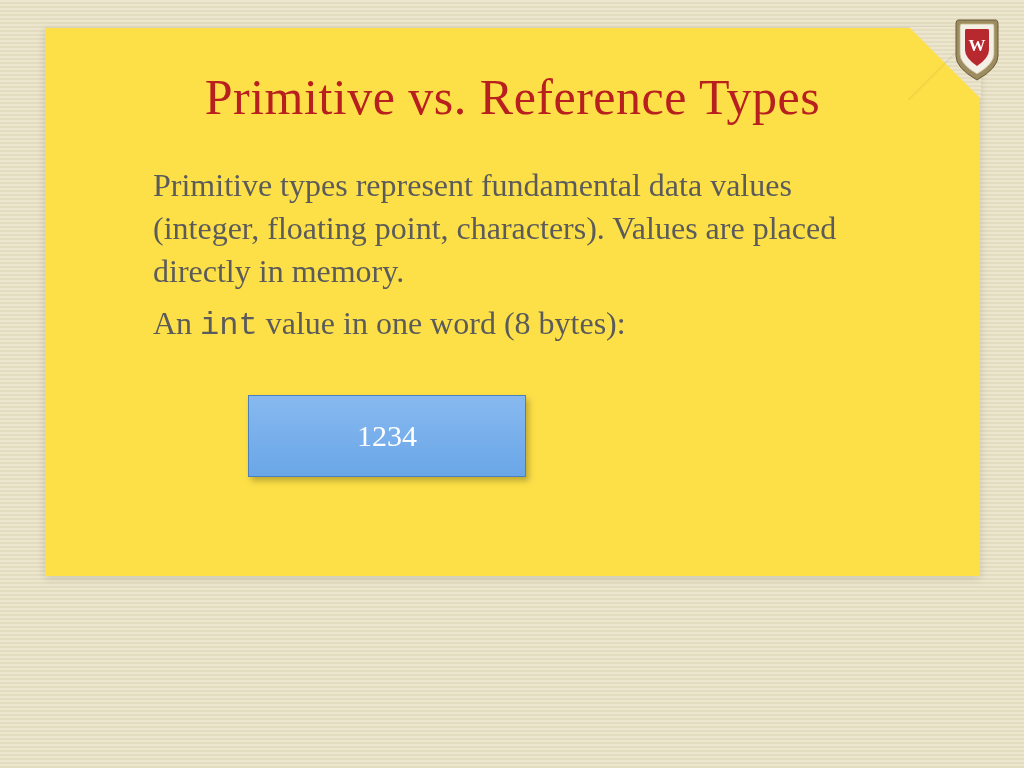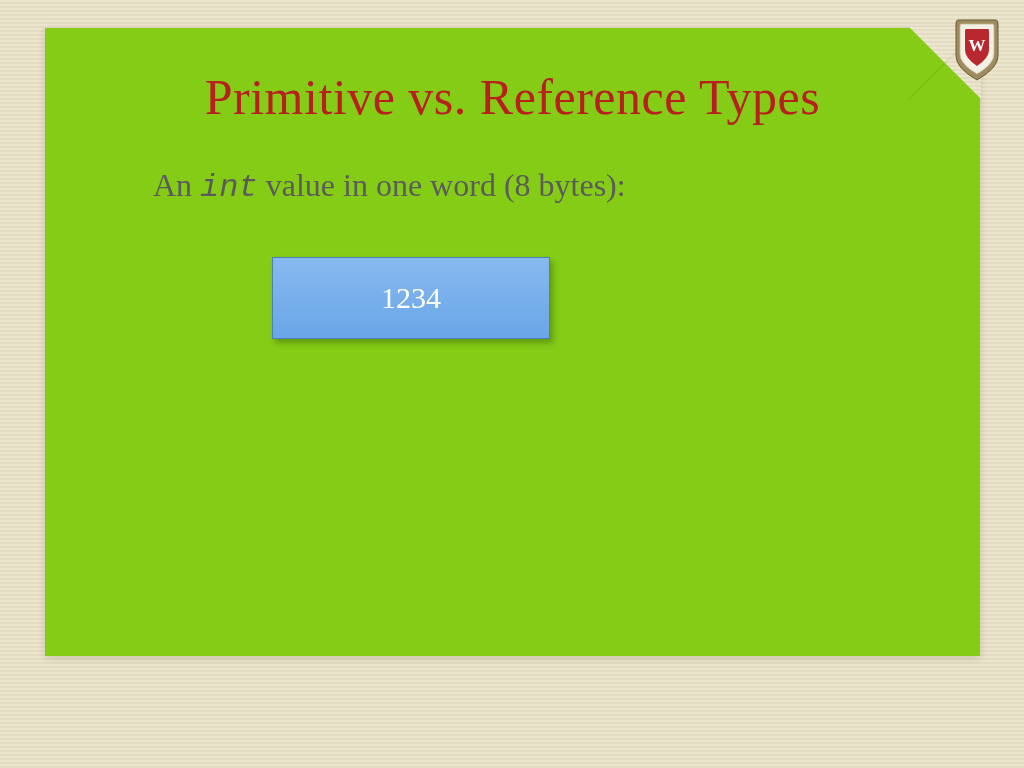--- a/index.html
+++ b/index.html
@@ -15,22 +15,22 @@
       );
       font-family: Georgia, 'Times New Roman', serif;
       position: relative;
       overflow: hidden;
     }
     .slide {
       position: absolute;
       left: 45px;
       top: 28px;
       width: 935px;
-      height: 628px;
-      background: #84cc16;
+      height: 548px;
+      background: #fde047;
       box-shadow: 0 2px 8px rgba(0,0,0,0.15);
     }
     .slide::before {
       content: '';
       position: absolute;
       top: -1px;
       right: -1px;
       width: 72px;
       height: 72px;
       background: repeating-linear-gradient(
@@ -59,53 +59,53 @@
       font-weight: normal;
       letter-spacing: 0.5px;
     }
     .content {
       padding: 38px 90px 0 108px;
       color: #5b5b5b;
       font-size: 32px;
       line-height: 1.35;
     }
     .p1 { margin-bottom: 8px; }
-    .mono { font-family: 'Courier New', Courier, monospace; font-style: italic; }
+    .mono { font-family: 'Courier New', Courier, monospace; }
     .box-wrap {
       margin-top: 48px;
       margin-left: 95px;
     }
     .mem-box {
       width: 278px;
       height: 82px;
       background: linear-gradient(to bottom, #87b9ef 0%, #6aa6e8 100%);
       border: 1.5px solid #4a80bb;
       box-shadow: 3px 4px 6px rgba(0,0,0,0.25);
       display: flex;
       align-items: center;
       justify-content: center;
       color: #ffffff;
       font-size: 30px;
-      margin-left: 24px;
     }
     .crest {
       position: absolute;
       top: 18px;
       right: 24px;
       width: 46px;
       height: 64px;
     }
     .crest svg { width: 100%; height: 100%; }
   </style>
 </head>
 <body>
 
 <div class="slide">
   <h1 class="title">Primitive vs. Reference Types</h1>
   <div class="content">
+    <p class="p1">Primitive types represent fundamental data values (integer, floating point, characters). Values are placed directly in memory.</p>
     <p>
       <span>An </span><span class="mono">int</span><span> value in one word (8 bytes):</span>
     </p>
     <div class="box-wrap">
       <div class="mem-box">
         <span>1234</span>
       </div>
     </div>
   </div>
 </div>

